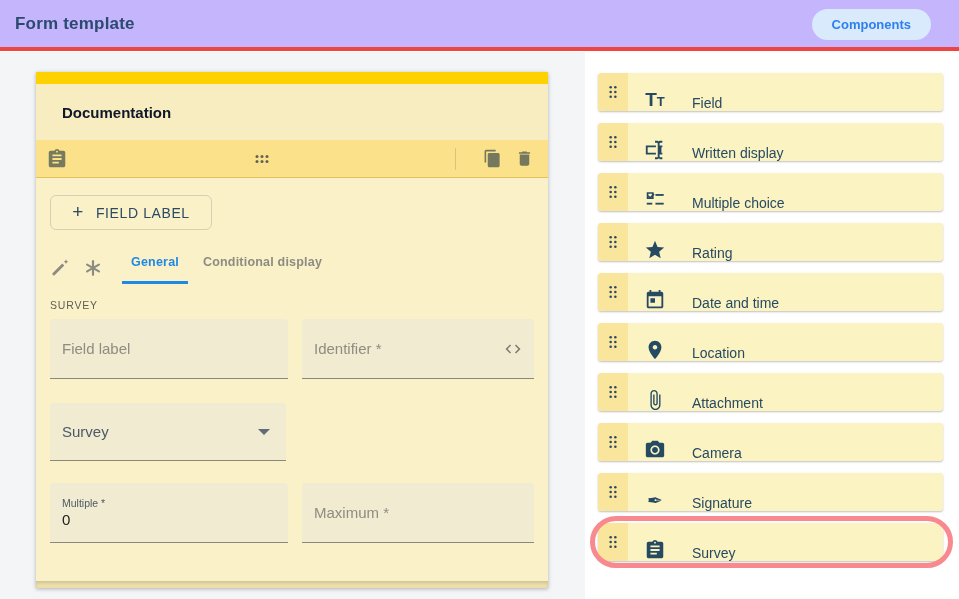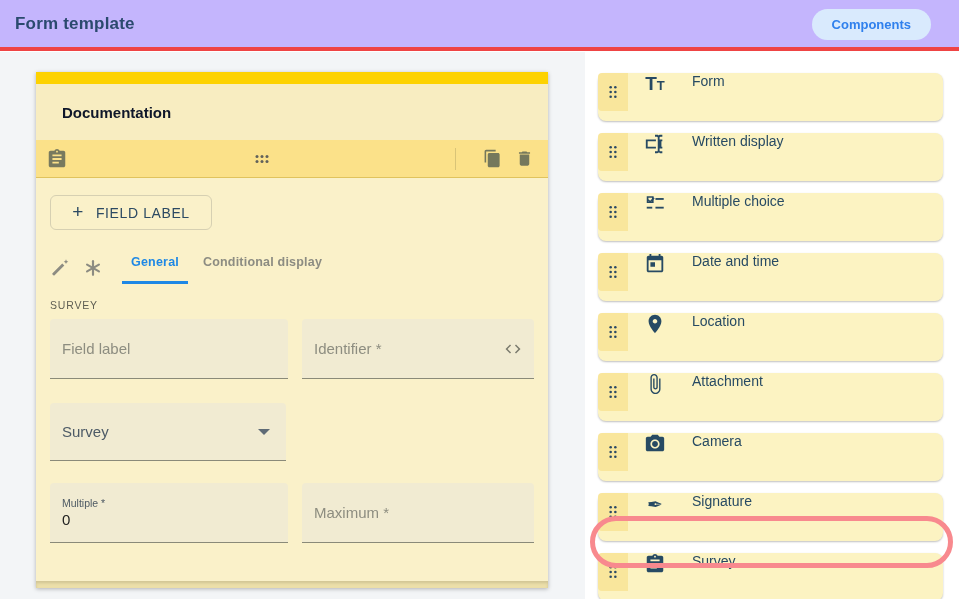--- a/index.html
+++ b/index.html
@@ -73,22 +73,22 @@
   .caret { width:0; height:0; border-left:6px solid transparent; border-right:6px solid transparent;
            border-top:6px solid #5f6b76; margin-right:4px; }
 
   .minmax-row { display:flex; gap:14px; margin-top:22px; }
   .mat-field.stacked { flex-direction:column; align-items:flex-start; justify-content:center; }
   .float-label { font-size:10.5px; color:#4e5a64; margin-bottom:2px; }
   .panel-bottom-strip { height:7px; background:#ecdfa9; flex:none; box-shadow:inset 0 2px 3px rgba(0,0,0,.12); }
 
   
   .comp-list { position:absolute; left:598px; top:73px; width:345px; }
-  .comp-item { width:345px; height:48px; margin-bottom:12px; background:#fcf3c2; border-radius:8px;
-               box-shadow:0 1px 2px rgba(0,0,0,.25); display:flex; align-items:flex-start; cursor:grab; }
+  .comp-item { width:345px; height:38px; margin-bottom:12px; background:#fcf3c2; border-radius:3px;
+               box-shadow:0 1px 2px rgba(0,0,0,.25); display:flex; align-items:flex-end; cursor:grab; }
   .comp-handle { width:30px; height:38px; background:#f9e69c; border-radius:4px 0 0 4px;
                  display:flex; align-items:center; justify-content:center; flex:none; color:#2c4a63; }
   .comp-handle svg { width:14px; height:20px; fill:currentColor; }
   .comp-icon { width:22px; height:22px; margin-left:16px; color:#274a63; display:flex;
                align-items:center; justify-content:center; flex:none; }
   .comp-icon svg { width:22px; height:22px; fill:currentColor; }
   .comp-icon .glyph { font-size:19px; color:#274a63; line-height:1; }
   .comp-icon .tt { font-weight:bold; font-size:19px; color:#274a63; letter-spacing:0; }
   .comp-icon .tt-small { font-size:13px; font-weight:bold; }
   .comp-label { margin-left:26px; font-size:14px; color:#274a63; }
@@ -222,21 +222,21 @@
               <circle cx="8" cy="16" r="2.2"></circle>
               <circle cx="16" cy="16" r="2.2"></circle>
               <circle cx="8" cy="24" r="2.2"></circle>
               <circle cx="16" cy="24" r="2.2"></circle>
             </g>
           </svg>
     </span>
     <span class="comp-icon">
           <span class="tt">T<span class="tt-small">T</span></span>
         </span>
-    <span class="comp-label">Form</span>
+    <span class="comp-label">Field</span>
   </div>
 
   <div class="comp-item">
     <span class="comp-handle">
       <svg viewBox="0 0 24 32">
             <g>
               <circle cx="8" cy="8" r="2.2"></circle>
               <circle cx="16" cy="8" r="2.2"></circle>
               <circle cx="8" cy="16" r="2.2"></circle>
               <circle cx="16" cy="16" r="2.2"></circle>
@@ -271,20 +271,40 @@
             <path d="M3 3.5h7.5V11H3V3.5zm1.8 1.8v3.9h3.9V5.3H4.8z"></path>
             <path d="M5 6.8l1.7 1.7L10.4 4.7 11.6 5.9 6.7 10.8 3.8 8 5 6.8z"></path>
             <rect x="12.5" y="5.5" width="9" height="2"></rect>
             <rect x="12.5" y="15" width="9" height="2"></rect>
             <rect x="3" y="15" width="6" height="2"></rect>
           </svg>
         </span>
     <span class="comp-label">Multiple choice</span>
   </div>
 
+  <div class="comp-item">
+    <span class="comp-handle">
+      <svg viewBox="0 0 24 32">
+            <g>
+              <circle cx="8" cy="8" r="2.2"></circle>
+              <circle cx="16" cy="8" r="2.2"></circle>
+              <circle cx="8" cy="16" r="2.2"></circle>
+              <circle cx="16" cy="16" r="2.2"></circle>
+              <circle cx="8" cy="24" r="2.2"></circle>
+              <circle cx="16" cy="24" r="2.2"></circle>
+            </g>
+          </svg>
+    </span>
+    <span class="comp-icon">
+          <svg viewBox="0 0 24 24">
+            <path d="M12 17.27L18.18 21l-1.64-7.03L22 9.24l-7.19-.61L12 2 9.19 8.63 2 9.24l5.46 4.73L5.82 21z"></path>
+          </svg>
+        </span>
+    <span class="comp-label">Rating</span>
+  </div>
 
   <div class="comp-item">
     <span class="comp-handle">
       <svg viewBox="0 0 24 32">
             <g>
               <circle cx="8" cy="8" r="2.2"></circle>
               <circle cx="16" cy="8" r="2.2"></circle>
               <circle cx="8" cy="16" r="2.2"></circle>
               <circle cx="16" cy="16" r="2.2"></circle>
               <circle cx="8" cy="24" r="2.2"></circle>

